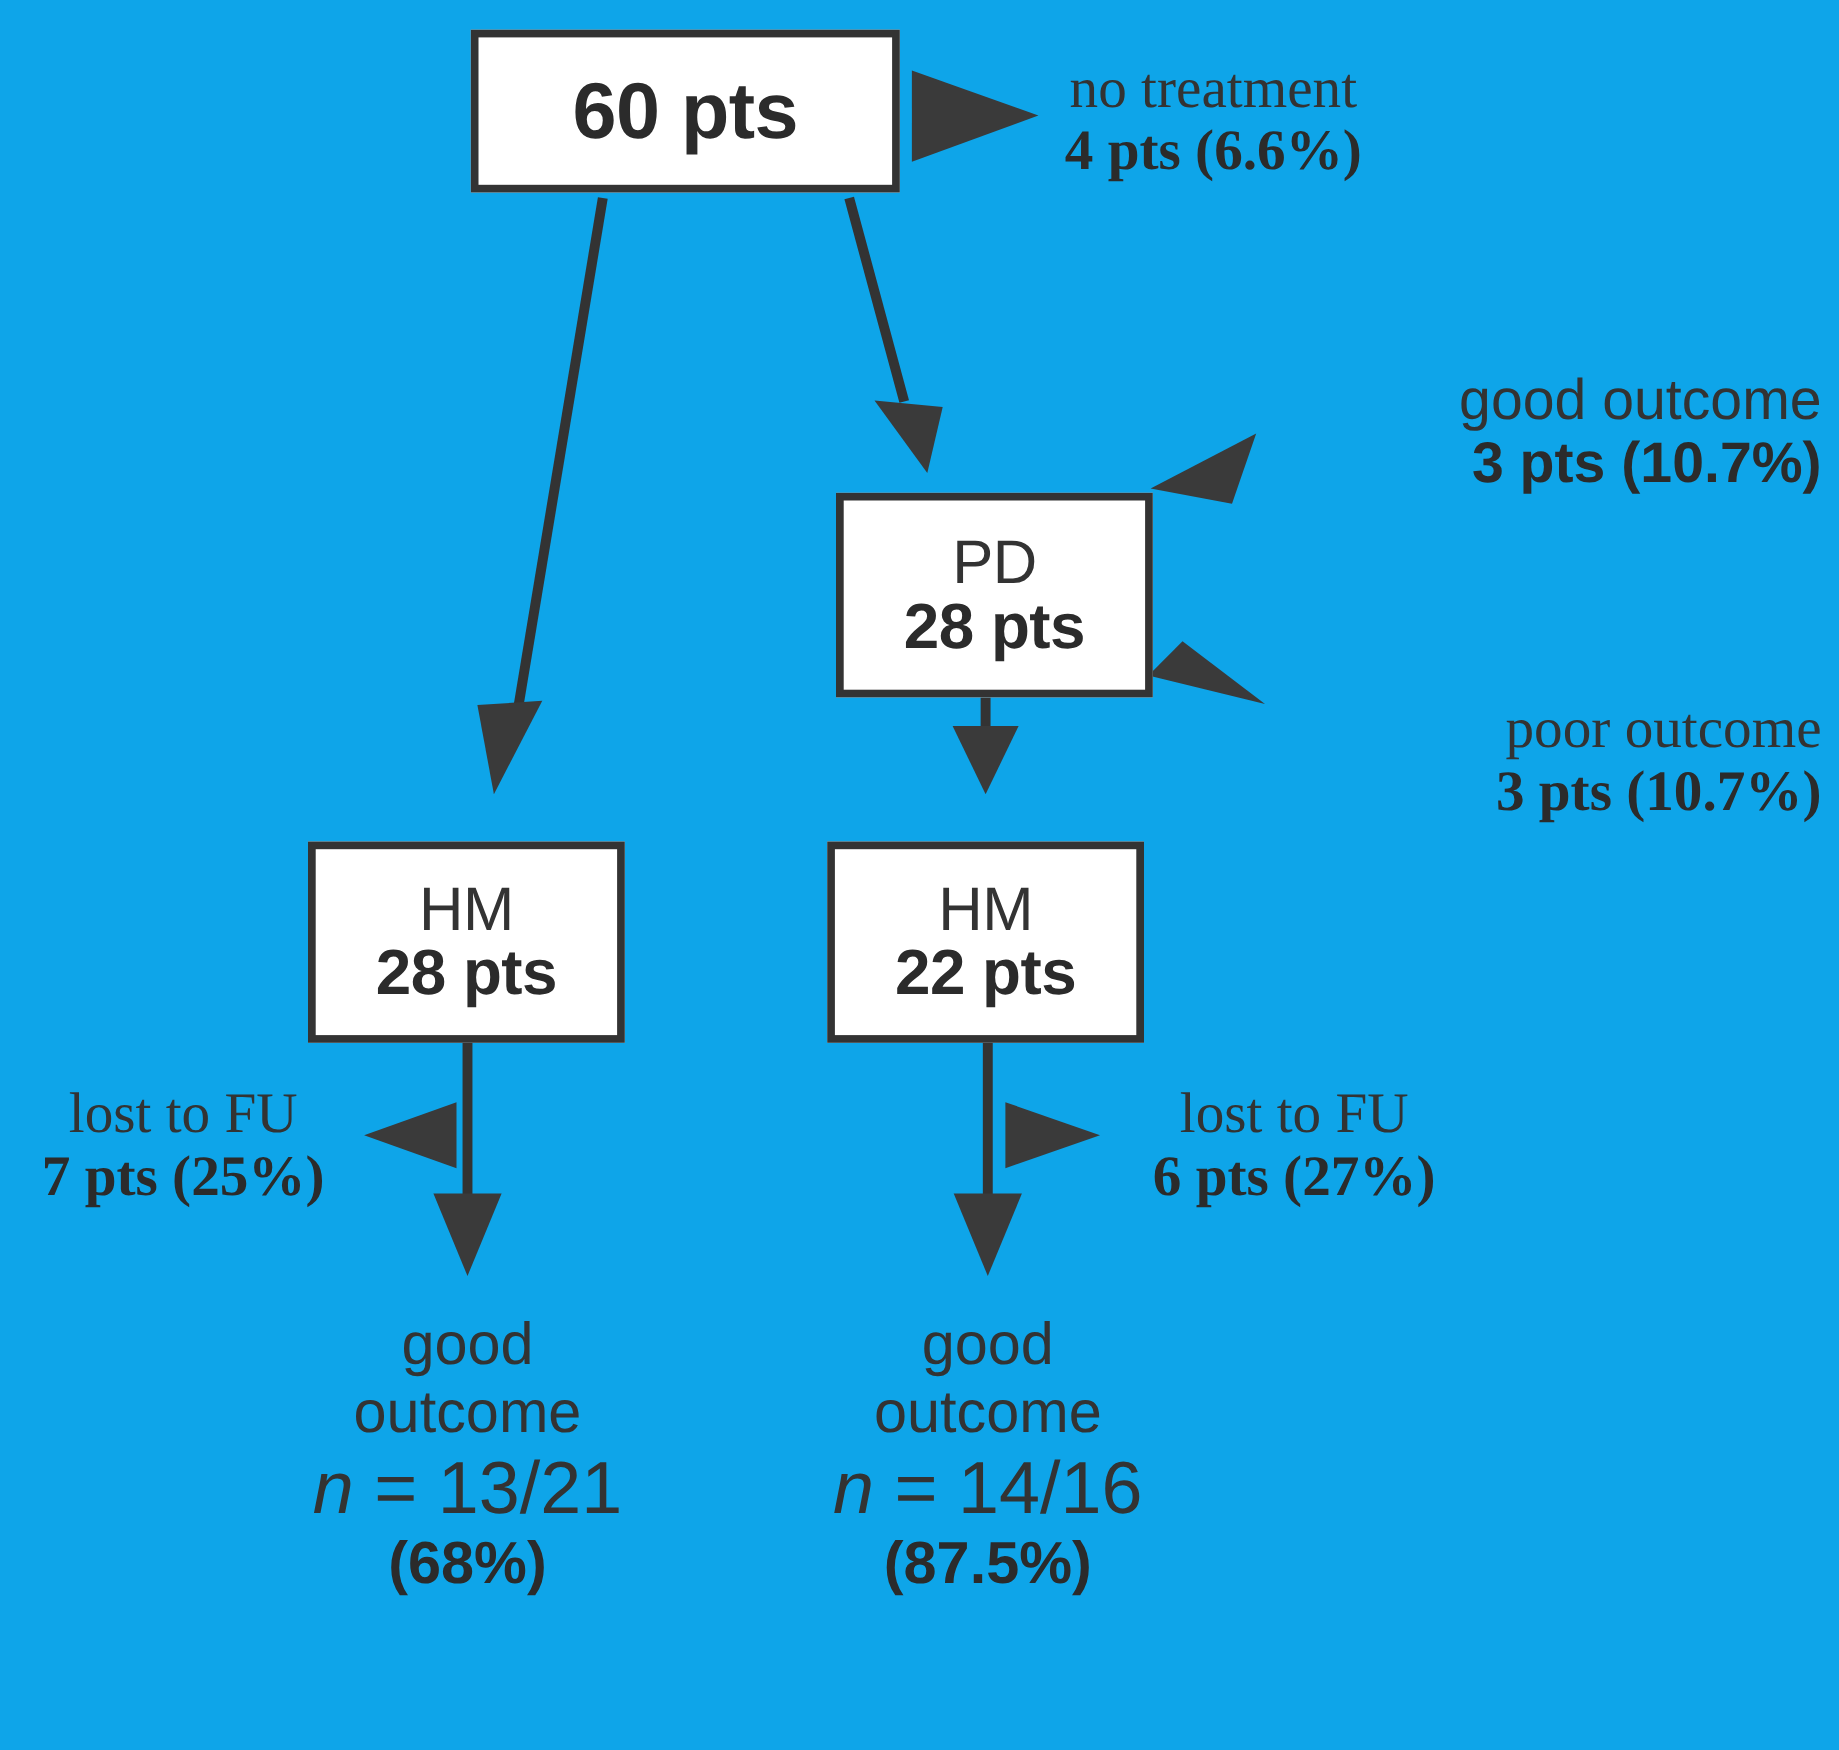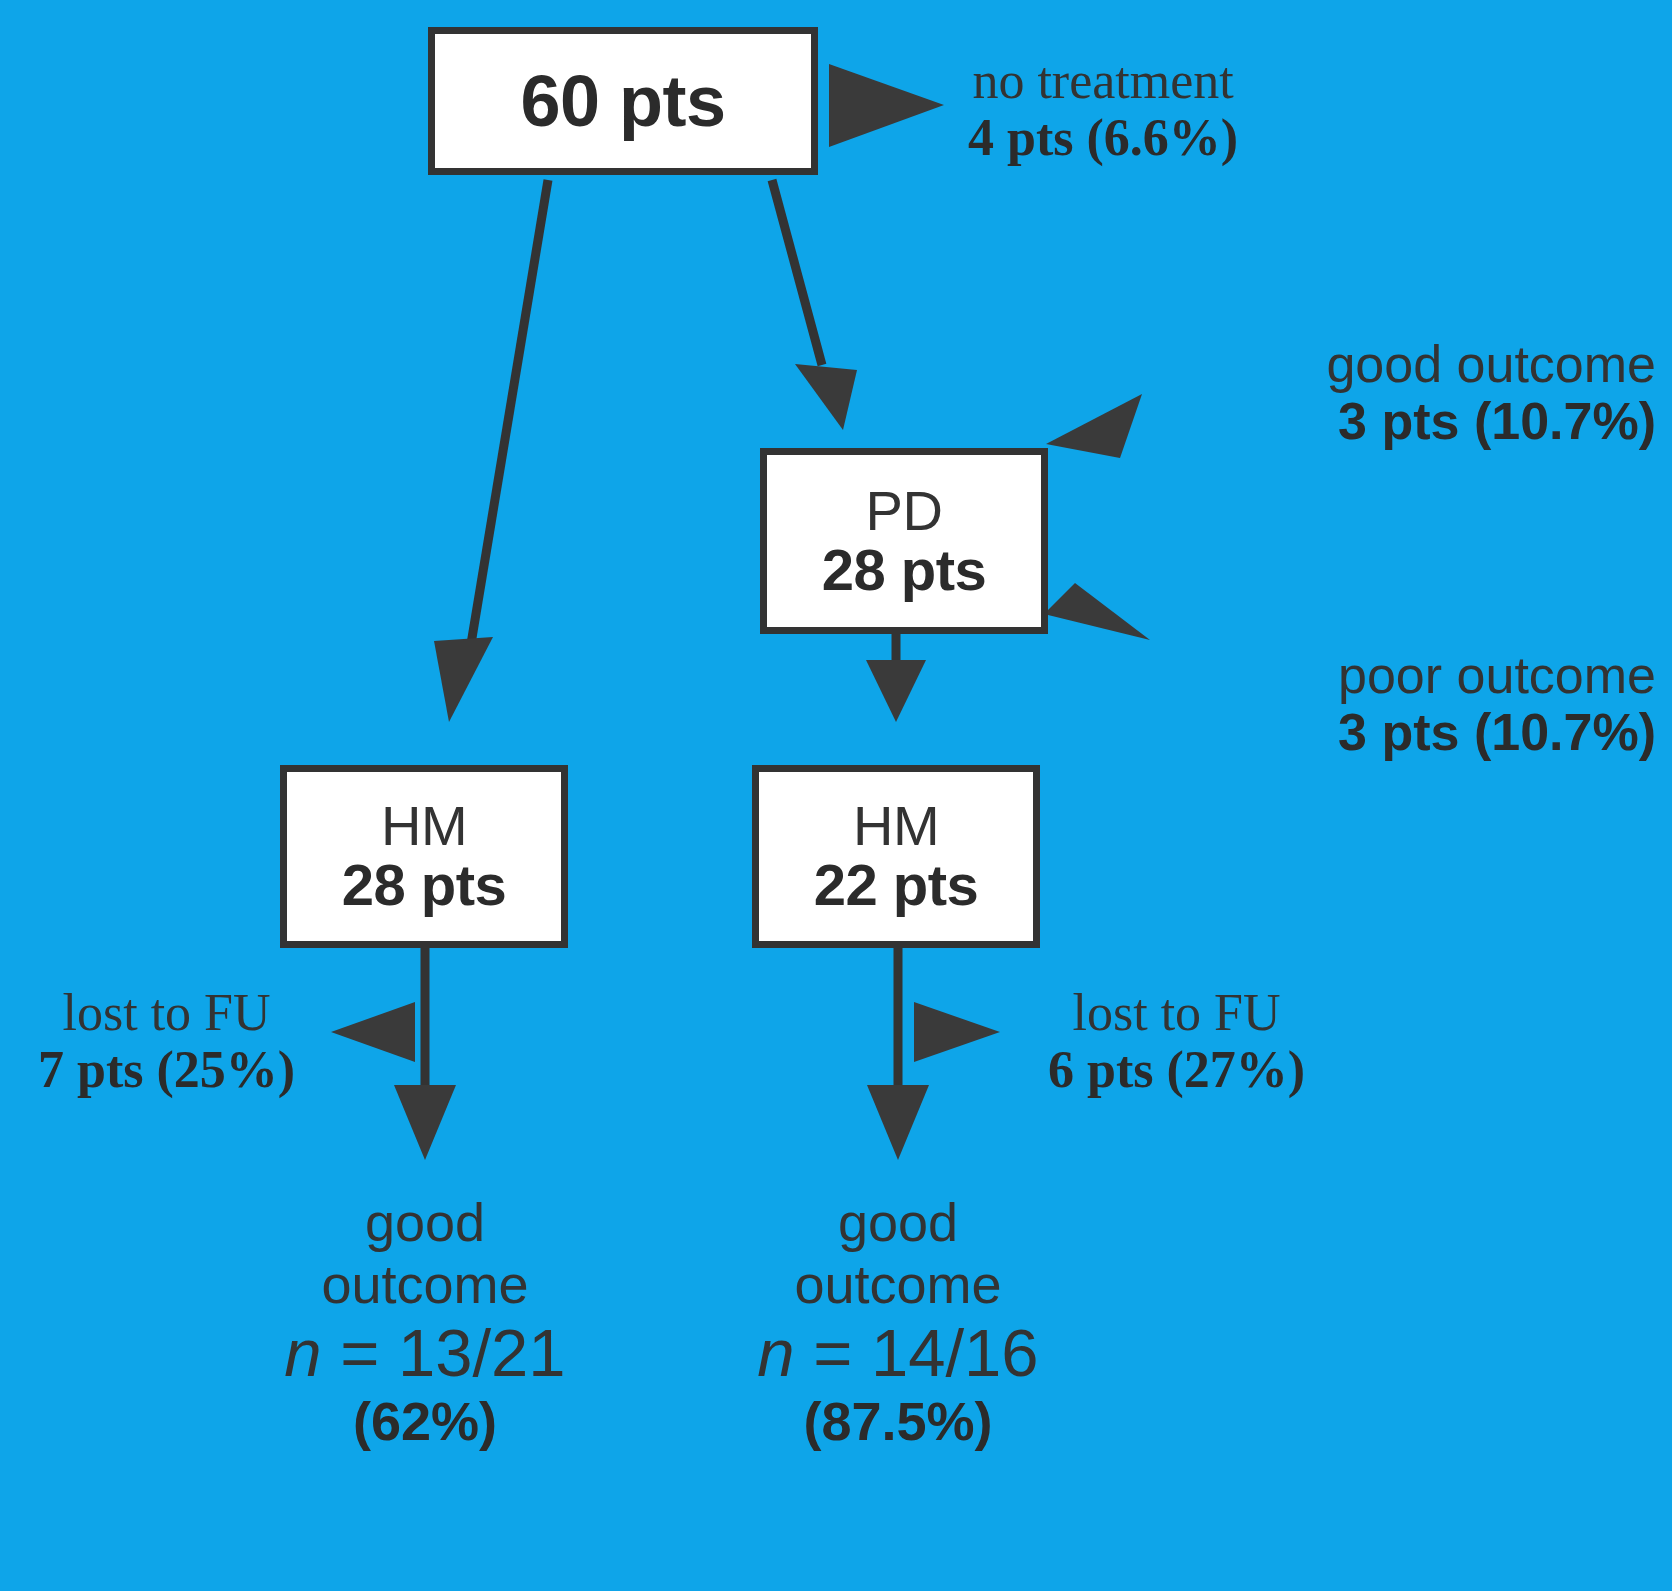--- a/index.html
+++ b/index.html
@@ -178,40 +178,40 @@
   <div class="label align-left" style="left:968px; top:52px;">
     <span class="lbl-text">no treatment</span>
     <span class="lbl-value">4 pts (6.6%)</span>
   </div>
 
   <div class="label align-right" style="left:1148px; top:336px; width:508px;">
     <span class="lbl-text">good outcome</span>
     <span class="lbl-value">3 pts (10.7%)</span>
   </div>
 
-  <div class="label align-right" style="left:1148px; top:647px; width:508px;">
+  <div class="label align-right" style="left:1148px; top:634px; width:508px;font-family:Liberation Serif, serif;">
     <span class="lbl-text">poor outcome</span>
     <span class="lbl-value">3 pts (10.7%)</span>
   </div>
 
   <div class="label align-left" style="left:38px; top:984px;">
     <span class="lbl-text">lost to FU</span>
     <span class="lbl-value">7 pts (25%)</span>
   </div>
 
   <div class="label align-left" style="left:1048px; top:984px;">
     <span class="lbl-text">lost to FU</span>
     <span class="lbl-value">6 pts (27%)</span>
   </div>
 
   <div class="outcome-block" style="left:245px; top:1192px; width:360px;">
     <span class="oc-line">good</span>
     <span class="oc-line">outcome</span>
     <span class="oc-n"><i>n</i><span> = 13/21</span></span>
-    <span class="oc-pct">(62%)</span>
+    <span class="oc-pct">(68%)</span>
   </div>
 
   <div class="outcome-block" style="left:718px; top:1192px; width:360px;">
     <span class="oc-line">good</span>
     <span class="oc-line">outcome</span>
     <span class="oc-n"><i>n</i><span> = 14/16</span></span>
     <span class="oc-pct">(87.5%)</span>
   </div>
 
 </div>

